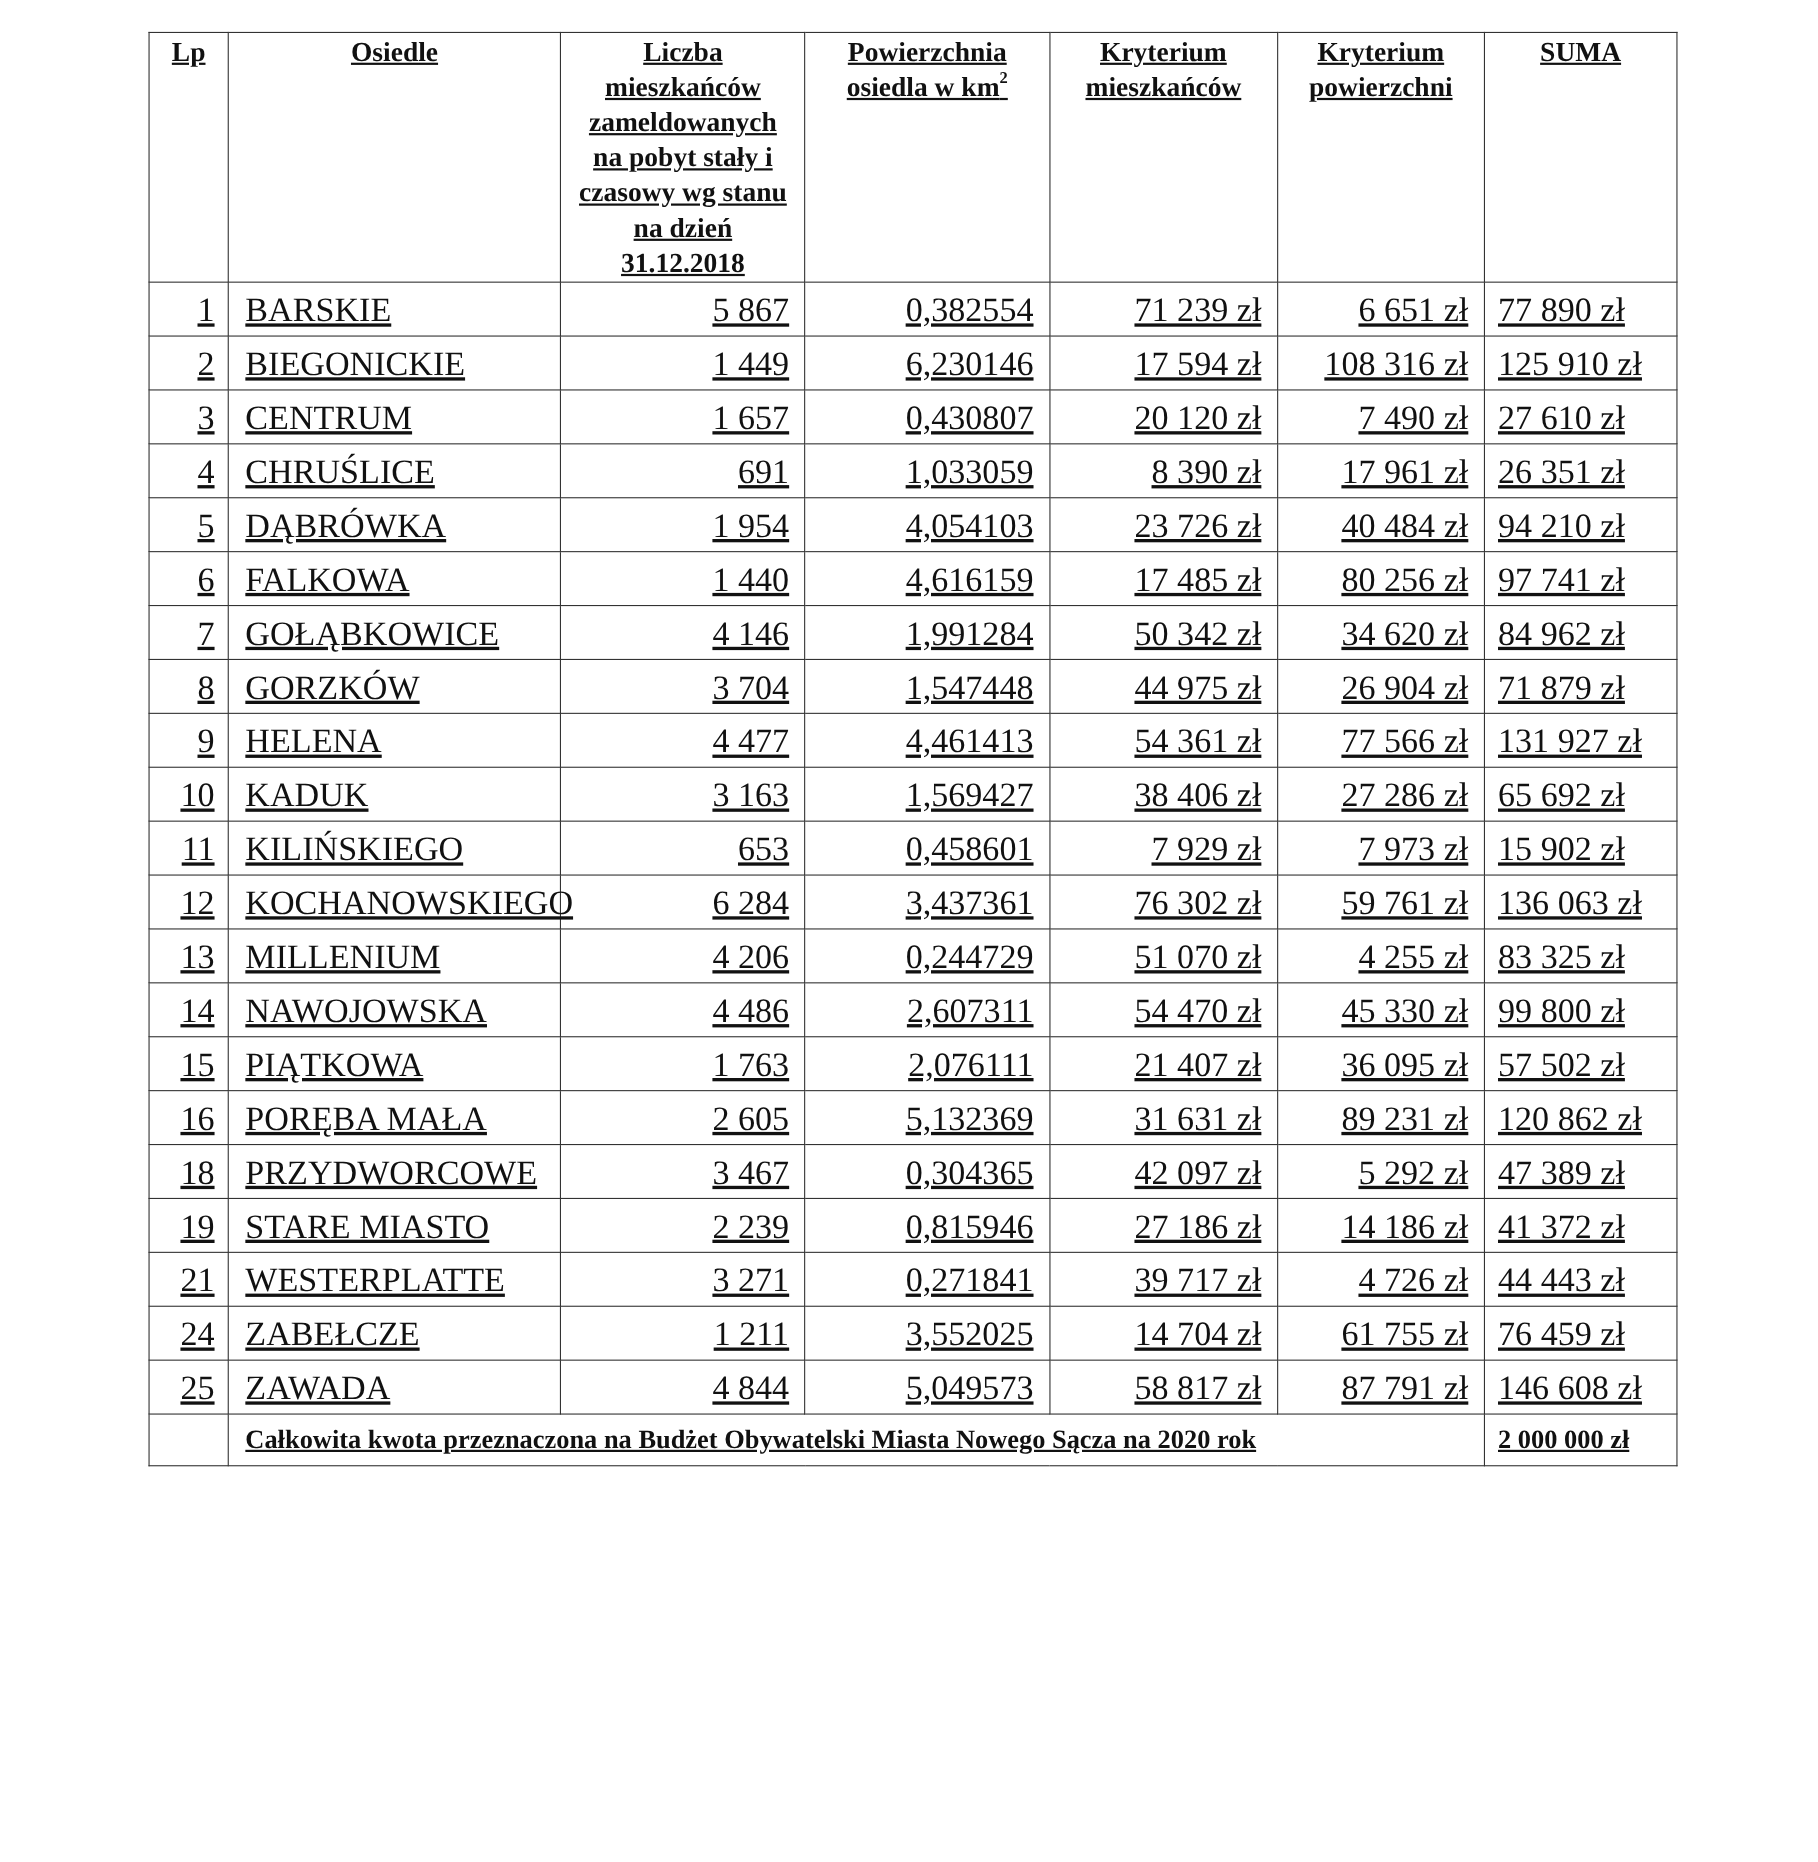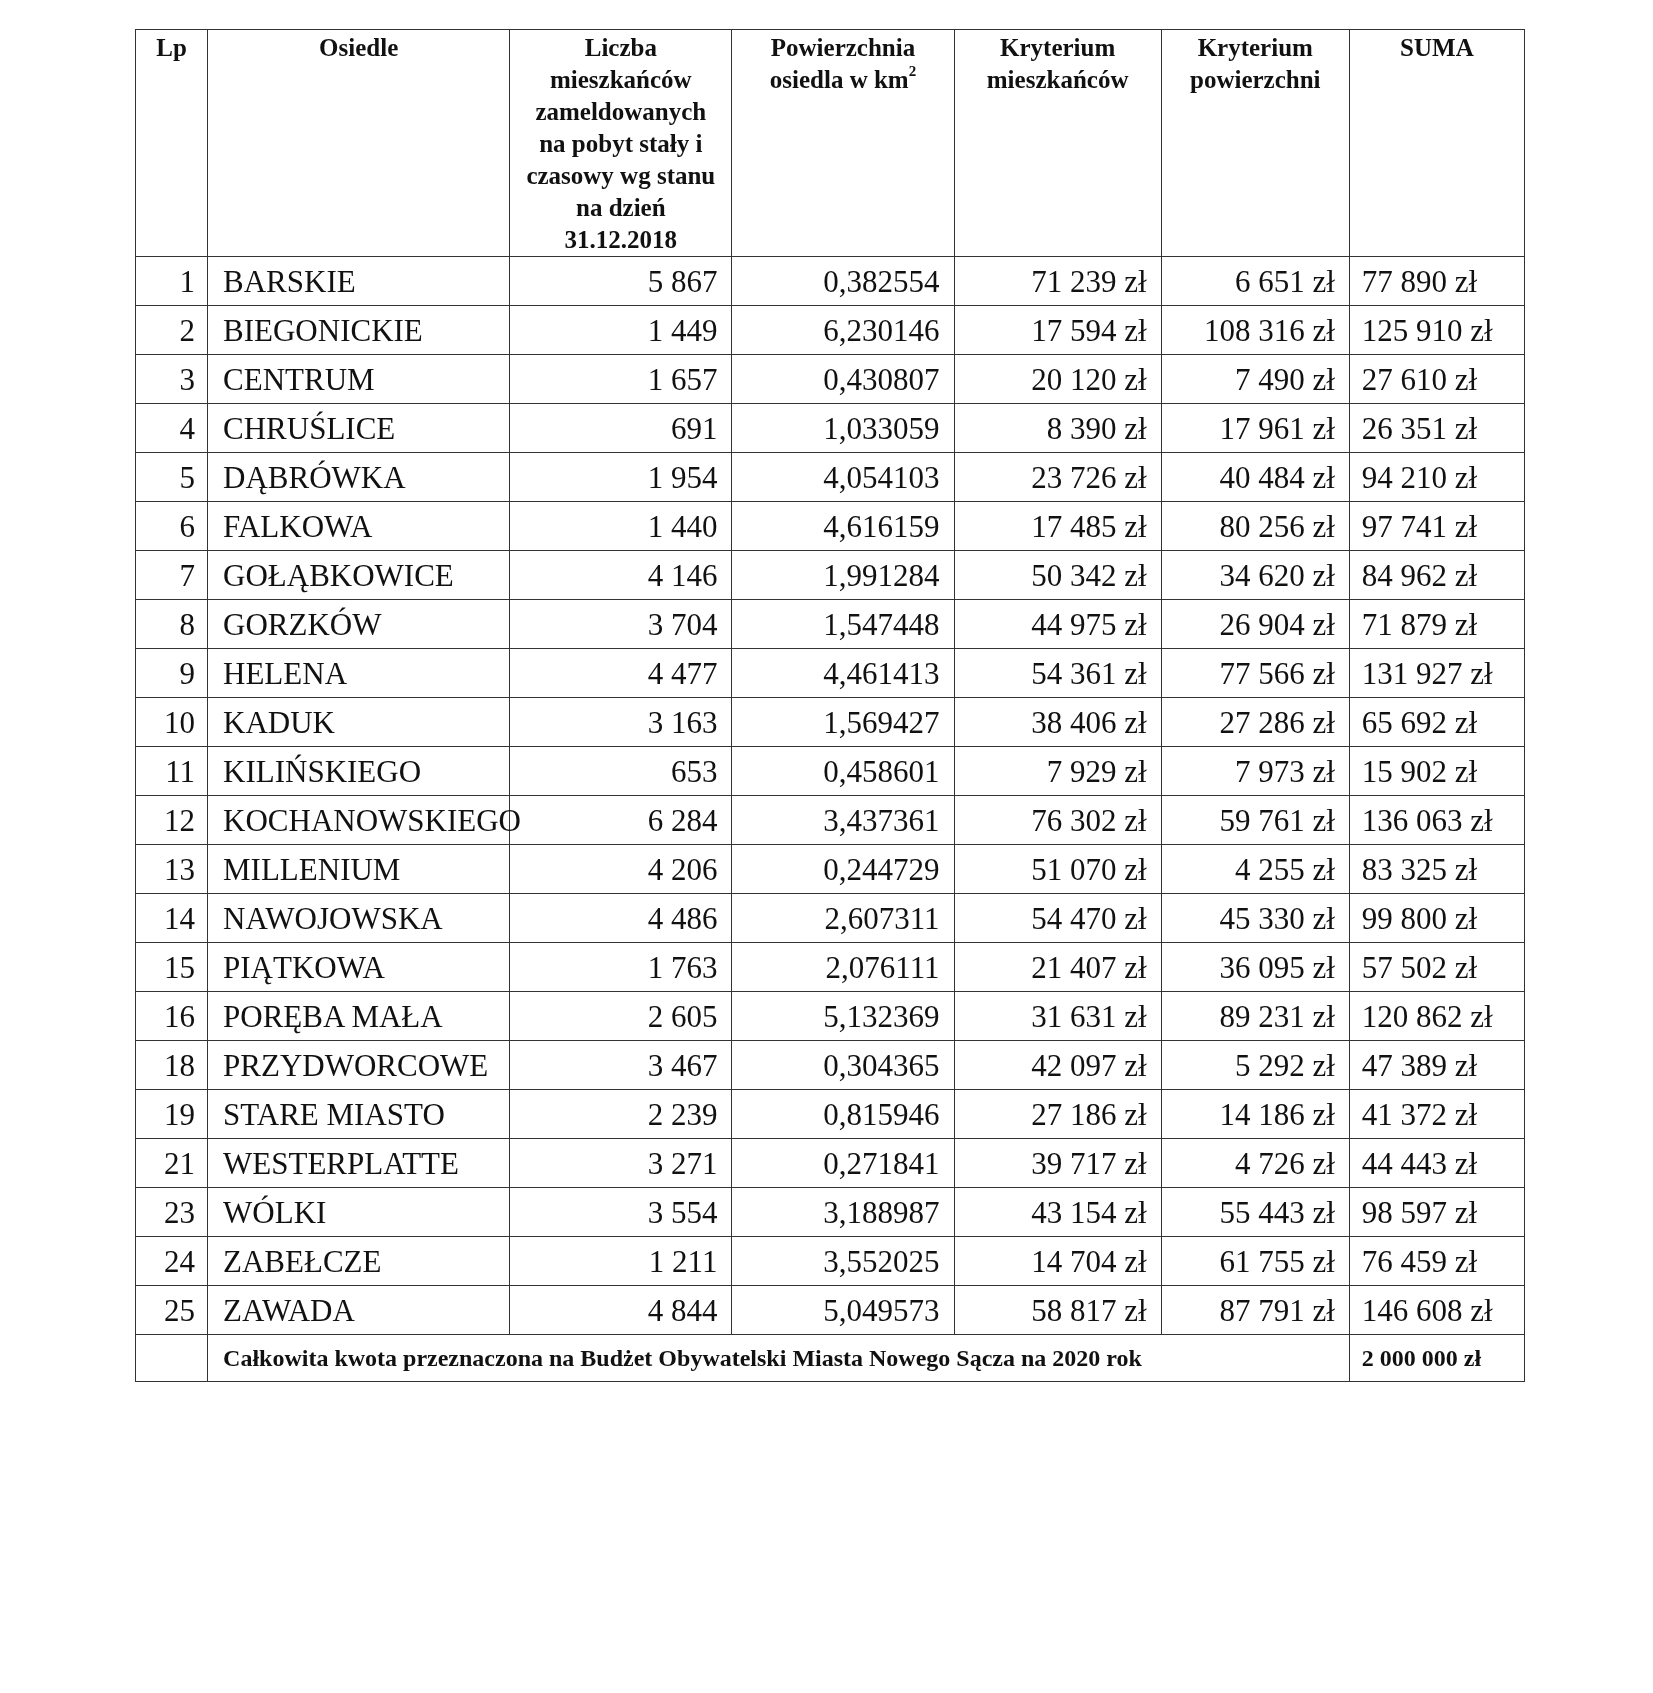--- a/index.html
+++ b/index.html
@@ -1,19 +1,19 @@
 <!DOCTYPE html>
 <html><head>
 <meta charset="utf-8">
 <style>
   html, body { margin: 0; padding: 0; background: #ffffff; }
   body { width: 1653px; height: 1693px; position: relative; font-family: "Liberation Serif", "DejaVu Serif", serif; color: #111; }
   .doc-table {
     position: absolute; left: 135px; top: 29px; width: 1390px;
-    border-collapse: collapse; table-layout: fixed;
+    border-collapse: collapse; table-layout: fixed; text-decoration: underline;
   }
   .doc-table td, .doc-table th {
     border: 1.6px solid #333;
     padding: 0 12px;
     vertical-align: top;
     font-size: 31px;
     line-height: 38px;
   }
   .doc-table th {
     font-weight: bold; font-size: 25px; line-height: 32px;
@@ -224,29 +224,20 @@
       <tr>
         <td class="lp">21</td>
         <td class="name">WESTERPLATTE</td>
         <td class="num">3 271</td>
         <td class="num">0,271841</td>
         <td class="num">39 717 zł</td>
         <td class="num">4 726 zł</td>
         <td class="sum">44 443 zł</td>
       </tr>
       <tr>
-        <td class="lp">23</td>
-        <td class="name">WÓLKI</td>
-        <td class="num">3 554</td>
-        <td class="num">3,188987</td>
-        <td class="num">43 154 zł</td>
-        <td class="num">55 443 zł</td>
-        <td class="sum">98 597 zł</td>
-      </tr>
-      <tr>
         <td class="lp">24</td>
         <td class="name">ZABEŁCZE</td>
         <td class="num">1 211</td>
         <td class="num">3,552025</td>
         <td class="num">14 704 zł</td>
         <td class="num">61 755 zł</td>
         <td class="sum">76 459 zł</td>
       </tr>
       <tr>
         <td class="lp">25</td>

